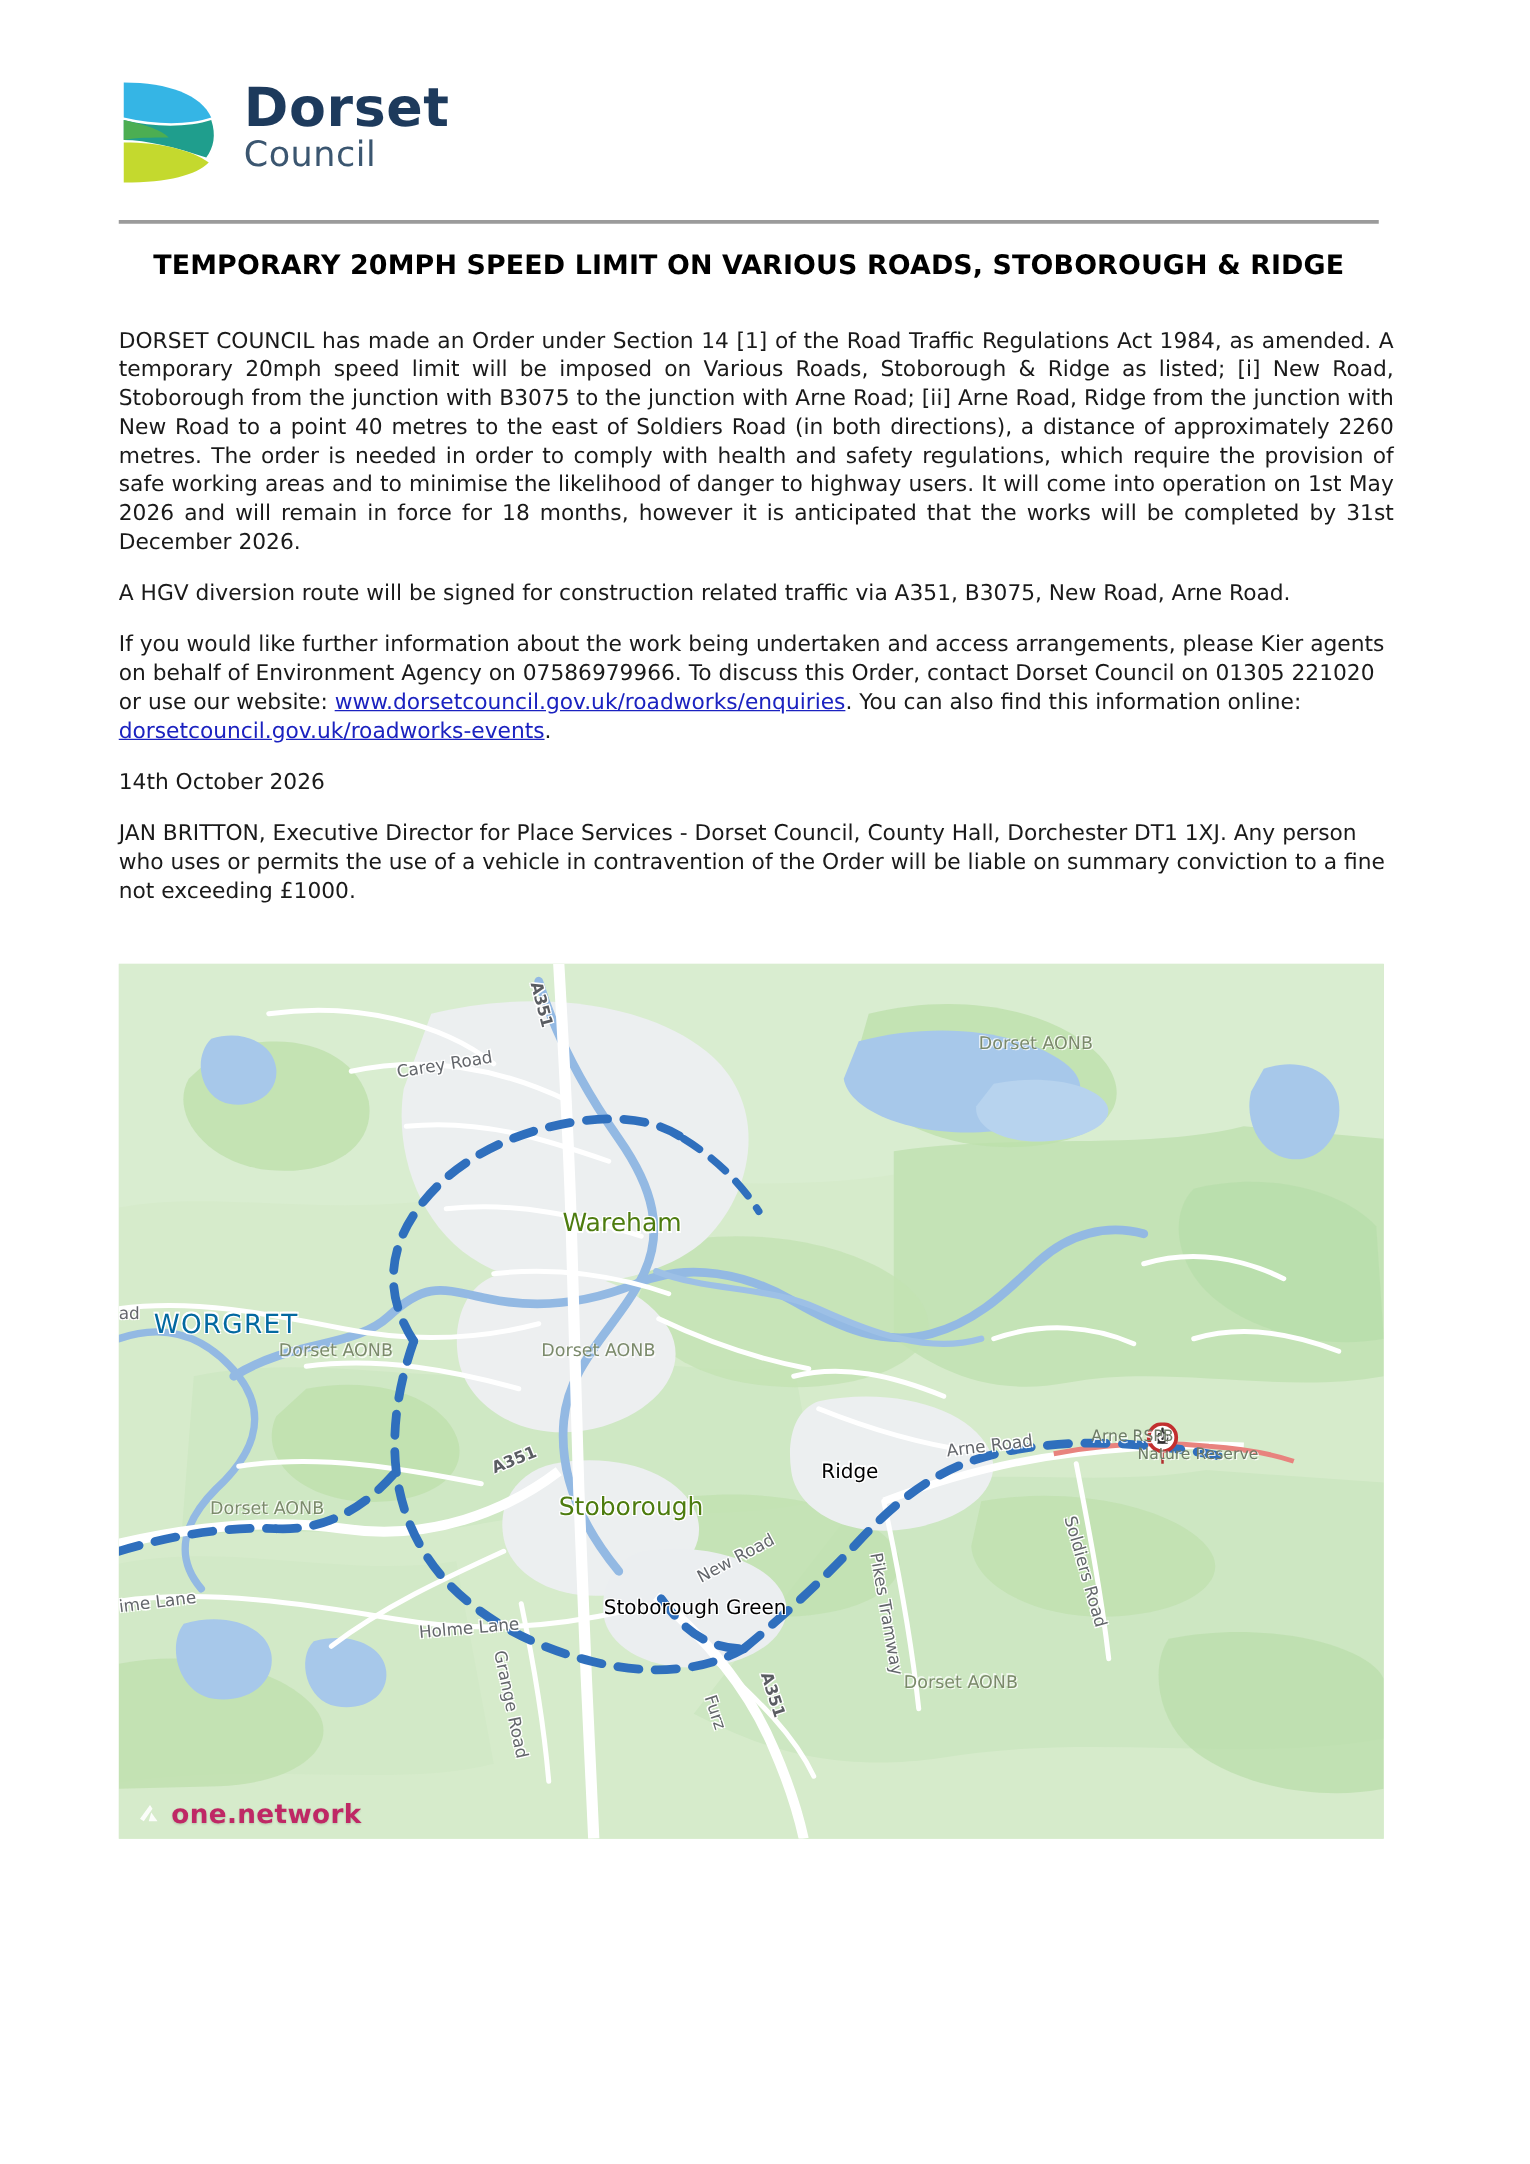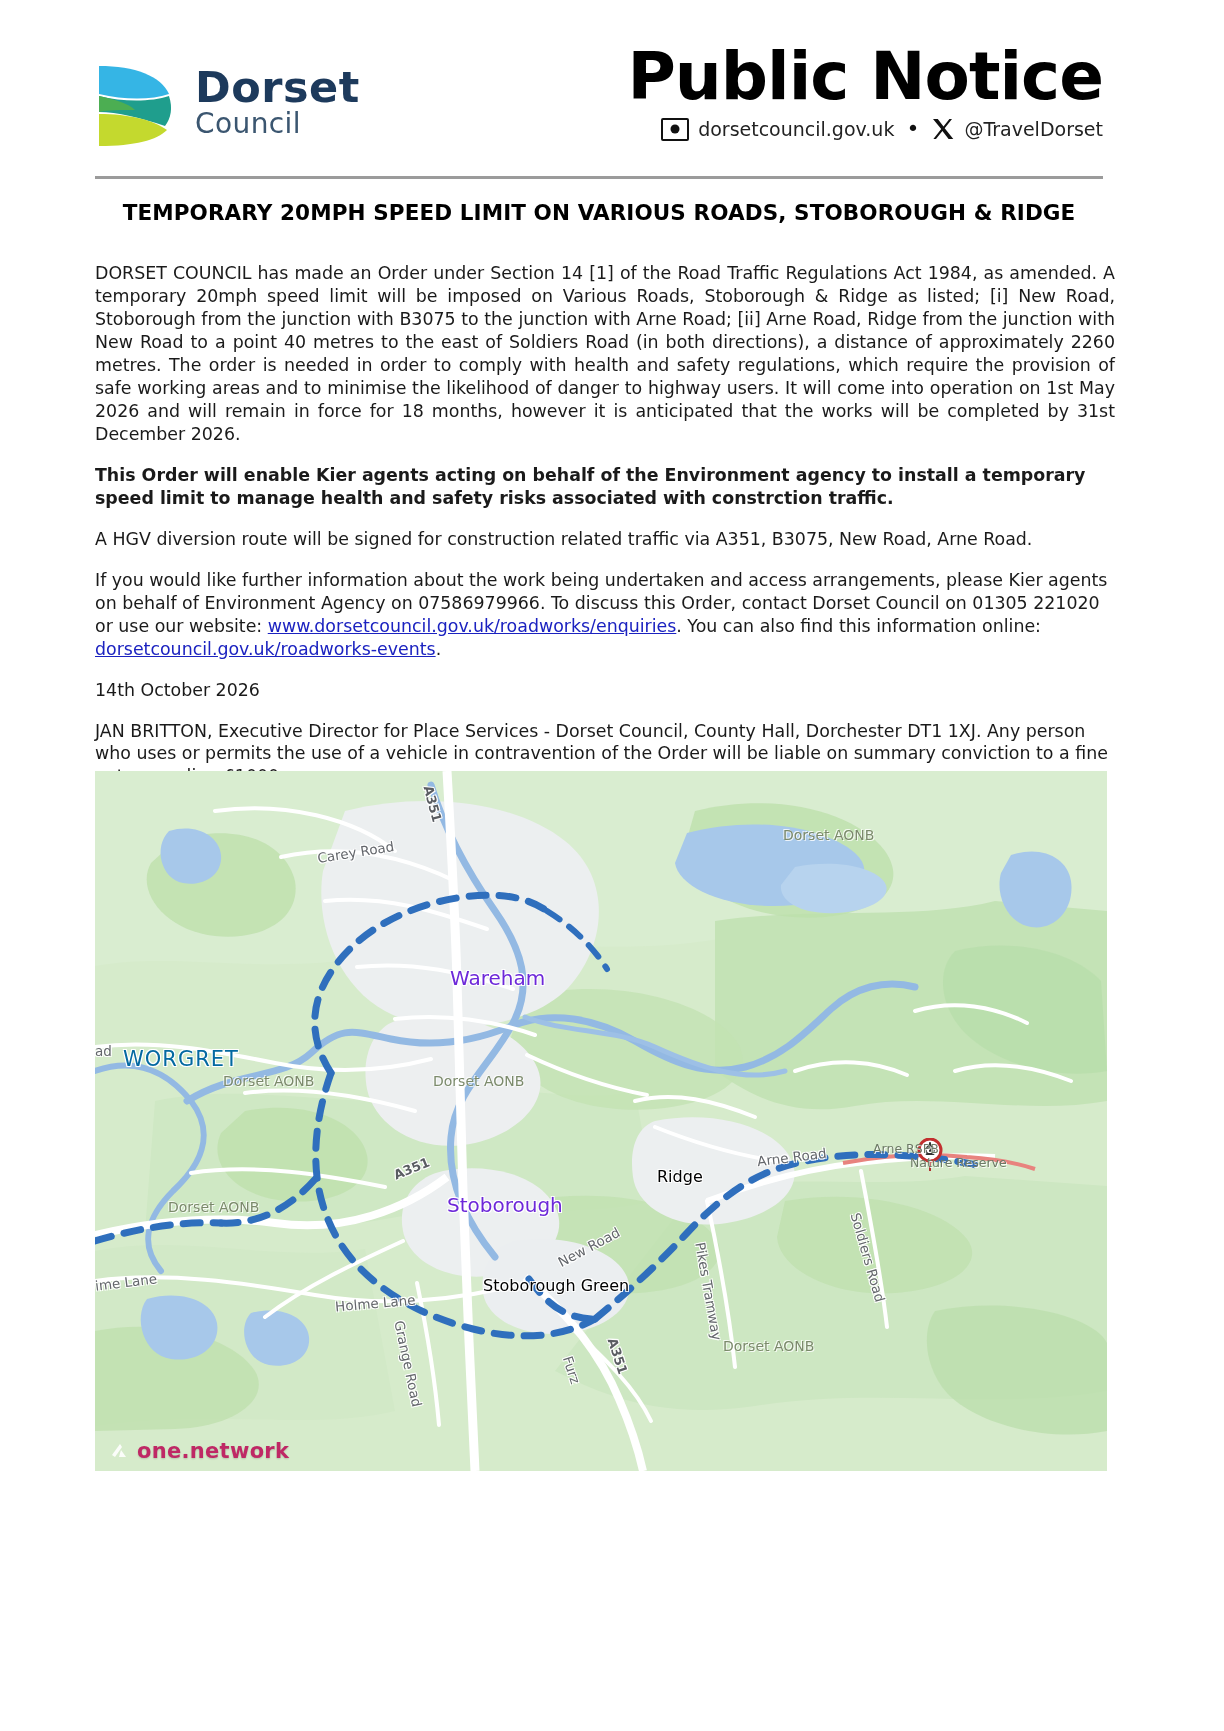--- a/index.html
+++ b/index.html
@@ -182,21 +182,21 @@
   }
   .map-label {
     position: absolute;
     font-family: "DejaVu Sans", "Liberation Sans", sans-serif;
     color: #4a4a4a;
     white-space: nowrap;
     pointer-events: none;
   }
   .lbl-town {
     font-size: 20px;
-    color: #6d28d9;
+    color: #4d7c0f;
     text-shadow: 1px 1px 0 #fff, -1px 1px 0 #fff, 1px -1px 0 #fff, -1px -1px 0 #fff;
   }
   .lbl-village {
     font-size: 16px;
     color: #000000;
     text-shadow: 1px 1px 0 #fff, -1px 1px 0 #fff, 1px -1px 0 #fff, -1px -1px 0 #fff;
   }
   .lbl-aonb {
     font-size: 14px;
     color: #7b8a6b;
@@ -272,43 +272,28 @@
           <path d="M4 36 C22 40 34 44 40 50 C26 50 14 50 4 52 Z" fill="#4cae52"></path>
           <path d="M4 54 C34 54 58 60 72 70 C62 80 40 86 4 86 Z" fill="#c4d92e"></path>
         </svg>
       </div>
       <div class="logo-text">
         <div class="logo-dorset">Dorset</div>
         <div class="logo-council">Council</div>
       </div>
     </div>
 
-    <div class="pn-block">
-      <div class="pn-title">Public Notice</div>
-      <div class="pn-sub">
-        <span class="icon-web"></span>
-        <span>dorsetcouncil.gov.uk</span>
-        <span class="dot-sep">•</span>
-        <span class="icon-x">
-          <svg viewBox="0 0 24 24" width="24" height="24" aria-hidden="true">
-            <path d="M2 2 L10.2 12.1 L2.4 22 L5 22 L11.4 13.9 L17.6 22 L22.3 22 L13.7 11.2 L21 2 L18.4 2 L12.5 9.4 L6.8 2 Z" fill="#111111"></path>
-          </svg>
-        </span>
-        <span>@TravelDorset</span>
-      </div>
-    </div>
   </div>
 
   <div class="hr-rule"></div>
 
   <div class="notice-title">TEMPORARY 20MPH SPEED LIMIT ON VARIOUS ROADS, STOBOROUGH &amp; RIDGE</div>
 
   <div class="content">
     <p class="p-justify">DORSET COUNCIL has made an Order under Section 14 [1] of the Road Traffic Regulations Act 1984, as amended. A temporary 20mph speed limit will be imposed on Various Roads, Stoborough &amp; Ridge as listed; [i] New Road, Stoborough from the junction with B3075 to the junction with Arne Road; [ii] Arne Road, Ridge from the junction with New Road to a point 40 metres to the east of Soldiers Road  (in both directions), a distance of approximately 2260 metres.  The order is needed in order to comply with health and safety regulations, which require the provision of safe working areas and to minimise the likelihood of danger to highway users. It will come into operation on 1st May 2026 and will remain in force for 18 months, however it is anticipated that the works will be completed by 31st December 2026.</p>
-    <p class="p-bold">This Order will enable Kier agents acting on behalf of the Environment agency to install a temporary speed limit to manage health and safety risks associated with constrction traffic.</p>
     <p>A HGV diversion route will be signed for construction related traffic via A351, B3075, New Road, Arne Road.</p>
     <p><span>If you would like further information about the work being undertaken and access arrangements, please Kier agents on behalf of Environment Agency on 07586979966. To discuss this Order, contact Dorset Council on 01305 221020 or use our website: </span><a class="doclink" href="#">www.dorsetcouncil.gov.uk/roadworks/enquiries</a><span>. You can also find this information online: </span><a class="doclink" href="#">dorsetcouncil.gov.uk/roadworks-events</a><span>.</span></p>
     <p>14th October 2026</p>
     <p>JAN BRITTON, Executive Director for Place Services - Dorset Council, County Hall, Dorchester DT1 1XJ. Any person who uses or permits the use of a vehicle in contravention of the Order will be liable on summary conviction to a fine not exceeding £1000.</p>
   </div>
 
   <div class="map-wrap">
     <svg class="map-svg" viewBox="0 0 1012 700" preserveAspectRatio="none">
       <defs>
         <clipPath id="mapclip">

